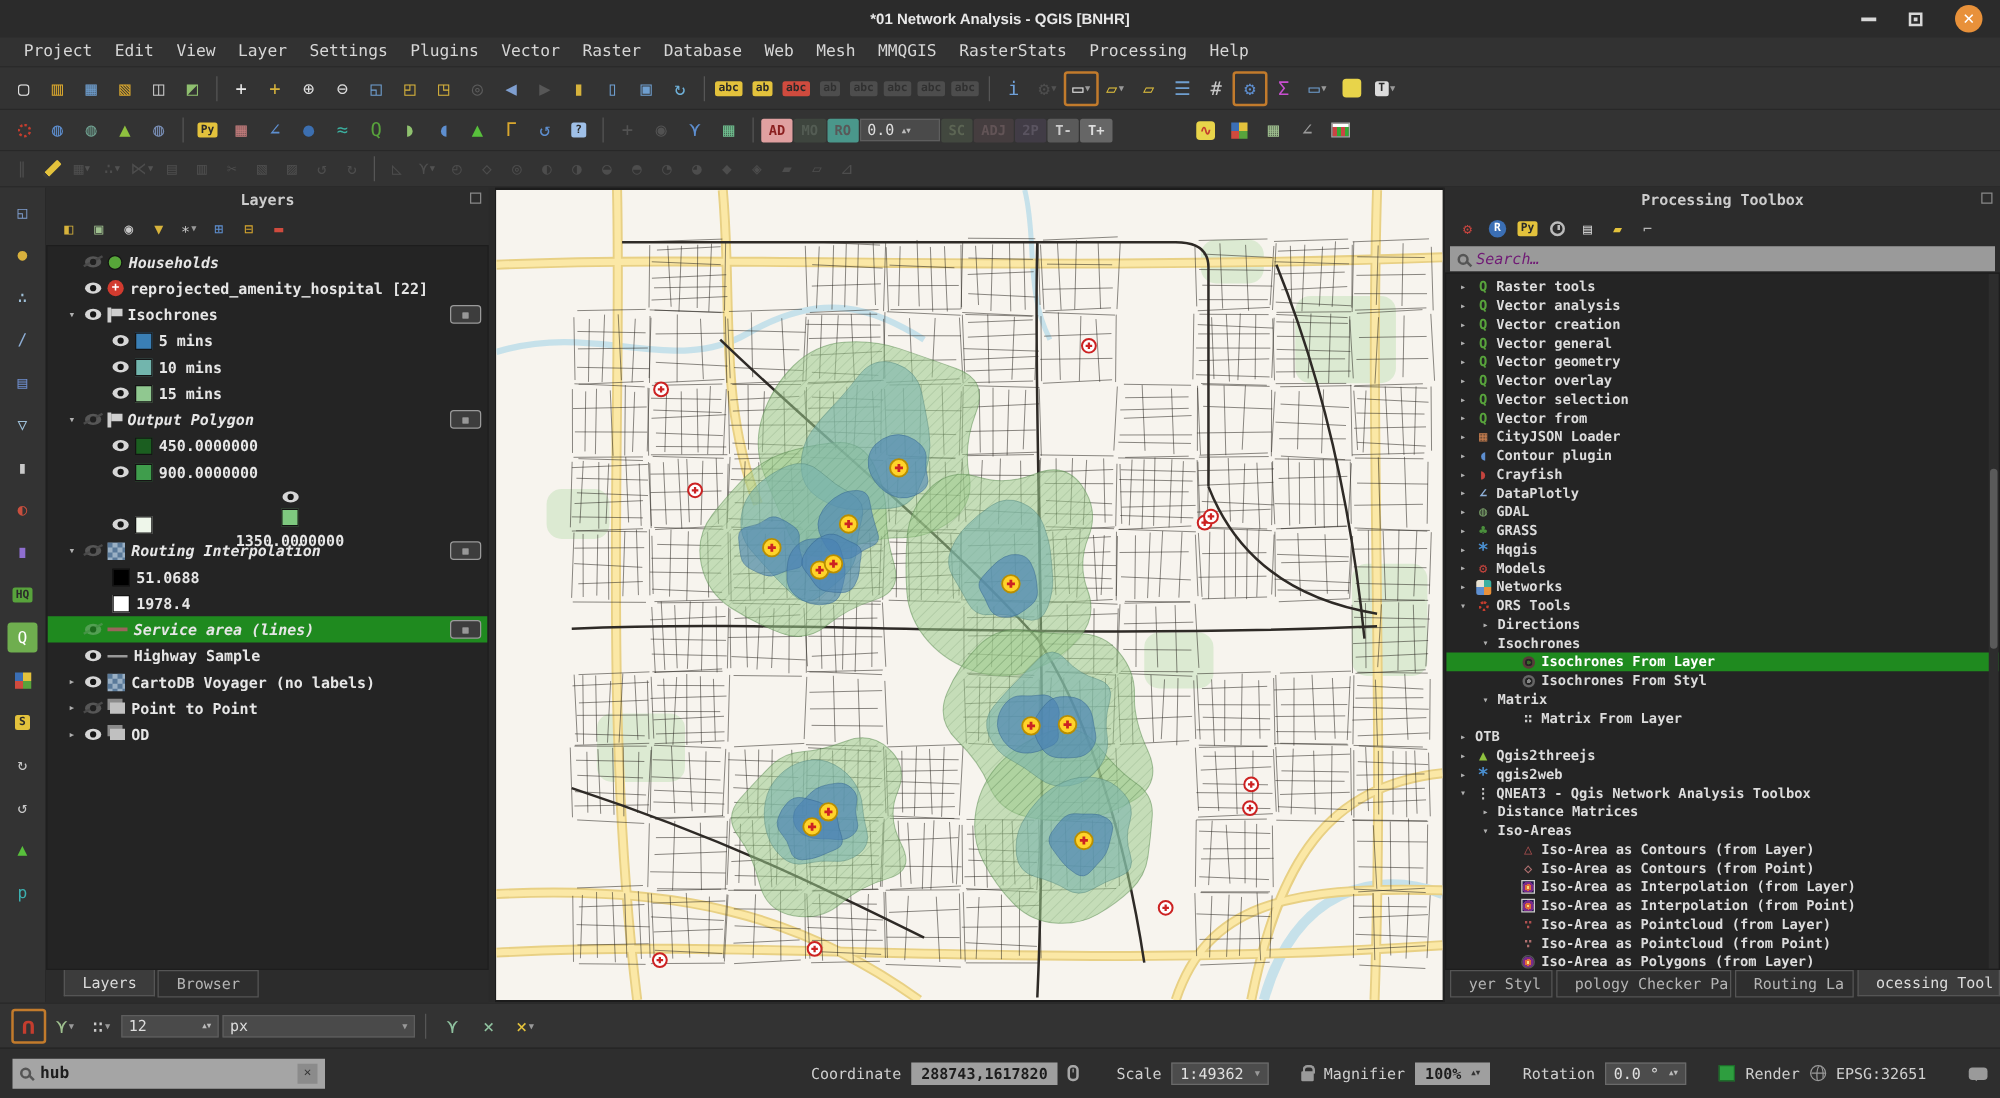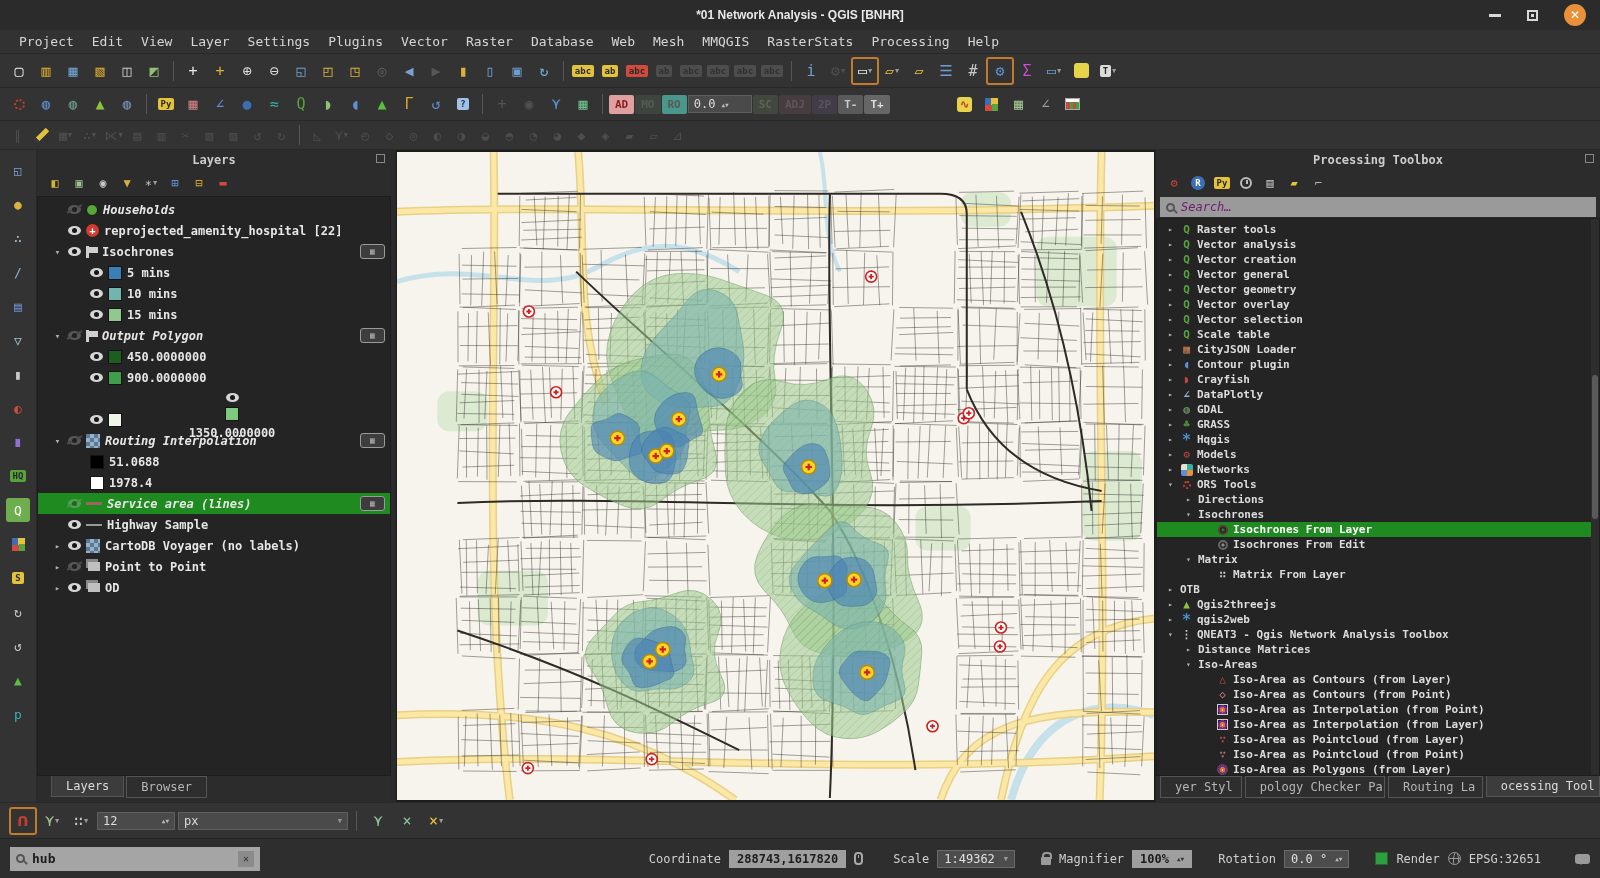--- a/index.html
+++ b/index.html
@@ -642,47 +642,47 @@
         <div class="scrolltrack">
             <div class="scrollthumb"></div>
           </div>
       <div class="trow" style="padding-left: 8px;"><span class="tarr">▸</span><span class="ticon" style="color: rgb(88, 163, 60);">Q</span><span>Raster tools</span></div>
           <div class="trow" style="padding-left: 8px;"><span class="tarr">▸</span><span class="ticon" style="color: rgb(88, 163, 60);">Q</span><span>Vector analysis</span></div>
           <div class="trow" style="padding-left: 8px;"><span class="tarr">▸</span><span class="ticon" style="color: rgb(88, 163, 60);">Q</span><span>Vector creation</span></div>
           <div class="trow" style="padding-left: 8px;"><span class="tarr">▸</span><span class="ticon" style="color: rgb(88, 163, 60);">Q</span><span>Vector general</span></div>
           <div class="trow" style="padding-left: 8px;"><span class="tarr">▸</span><span class="ticon" style="color: rgb(88, 163, 60);">Q</span><span>Vector geometry</span></div>
           <div class="trow" style="padding-left: 8px;"><span class="tarr">▸</span><span class="ticon" style="color: rgb(88, 163, 60);">Q</span><span>Vector overlay</span></div>
           <div class="trow" style="padding-left: 8px;"><span class="tarr">▸</span><span class="ticon" style="color: rgb(88, 163, 60);">Q</span><span>Vector selection</span></div>
-          <div class="trow" style="padding-left: 8px;"><span class="tarr">▸</span><span class="ticon" style="color: rgb(88, 163, 60);">Q</span><span>Scale table</span></div>
+          <div class="trow" style="padding-left: 8px;"><span class="tarr">▸</span><span class="ticon" style="color: rgb(88, 163, 60);">Q</span><span>Vector from</span></div>
           <div class="trow" style="padding-left: 8px;"><span class="tarr">▸</span><span class="ticon" style="color: rgb(201, 127, 79);">▦</span><span>CityJSON Loader</span></div>
           <div class="trow" style="padding-left: 8px;"><span class="tarr">▸</span><span class="ticon" style="color: rgb(94, 143, 208);">◖</span><span>Contour plugin</span></div>
           <div class="trow" style="padding-left: 8px;"><span class="tarr">▸</span><span class="ticon" style="color: rgb(196, 68, 62);">◗</span><span>Crayfish</span></div>
           <div class="trow" style="padding-left: 8px;"><span class="tarr">▸</span><span class="ticon" style="color: rgb(143, 176, 216);">∠</span><span>DataPlotly</span></div>
           <div class="trow" style="padding-left: 8px;"><span class="tarr">▸</span><span class="ticon" style="color: rgb(122, 160, 106);">◍</span><span>GDAL</span></div>
           <div class="trow" style="padding-left: 8px;"><span class="tarr">▸</span><span class="ticon" style="color: rgb(74, 143, 60);">♣</span><span>GRASS</span></div>
           <div class="trow" style="padding-left: 8px;"><span class="tarr">▸</span><span class="ticon" style="color: rgb(74, 143, 208); font-size: 15px; font-weight: 700;">*</span><span>Hqgis</span></div>
           <div class="trow" style="padding-left: 8px;"><span class="tarr">▸</span><span class="ticon" style="color: rgb(196, 68, 62);">⚙</span><span>Models</span></div>
           <div class="trow" style="padding-left: 8px;"><span class="tarr">▸</span><span class="ticon"><span class="netI"></span></span><span>Networks</span></div>
           <div class="trow" style="padding-left: 8px;"><span class="tarr">▾</span><span class="ticon"><span class="orsI" style="width:8px;height:8px"></span></span><span>ORS Tools</span></div>
           <div class="trow" style="padding-left: 26px;"><span class="tarr">▸</span><span>Directions</span></div>
           <div class="trow" style="padding-left: 26px;"><span class="tarr">▾</span><span>Isochrones</span></div>
           <div class="trow sel" style="padding-left: 44px;"><span class="tarr"></span><span class="ticon"><span class="tgt"></span></span><span>Isochrones From Layer</span></div>
-          <div class="trow" style="padding-left: 44px;"><span class="tarr"></span><span class="ticon"><span class="tgt dk"></span></span><span>Isochrones From Edit</span></div>
+          <div class="trow" style="padding-left: 44px;"><span class="tarr"></span><span class="ticon"><span class="tgt dk"></span></span><span>Isochrones From Styl</span></div>
           <div class="trow" style="padding-left: 26px;"><span class="tarr">▾</span><span>Matrix</span></div>
           <div class="trow" style="padding-left: 44px;"><span class="tarr"></span><span class="ticon" style="color: rgb(204, 204, 204);">∷</span><span>Matrix From Layer</span></div>
           <div class="trow" style="padding-left: 8px;"><span class="tarr">▸</span><span>OTB</span></div>
           <div class="trow" style="padding-left: 8px;"><span class="tarr">▸</span><span class="ticon" style="color: rgb(143, 193, 63);">▲</span><span>Qgis2threejs</span></div>
           <div class="trow" style="padding-left: 8px;"><span class="tarr">▸</span><span class="ticon" style="color: rgb(74, 143, 208); font-size: 15px; font-weight: 700;">*</span><span>qgis2web</span></div>
           <div class="trow" style="padding-left: 8px;"><span class="tarr">▾</span><span class="ticon" style="color: rgb(201, 201, 201);">⋮</span><span>QNEAT3 - Qgis Network Analysis Toolbox</span></div>
           <div class="trow" style="padding-left: 26px;"><span class="tarr">▸</span><span>Distance Matrices</span></div>
           <div class="trow" style="padding-left: 26px;"><span class="tarr">▾</span><span>Iso-Areas</span></div>
           <div class="trow" style="padding-left: 44px;"><span class="tarr"></span><span class="ticon" style="color: rgb(176, 80, 80);">△</span><span>Iso-Area as Contours (from Layer)</span></div>
           <div class="trow" style="padding-left: 44px;"><span class="tarr"></span><span class="ticon" style="color: rgb(176, 112, 112);">◇</span><span>Iso-Area as Contours (from Point)</span></div>
+          <div class="trow" style="padding-left: 44px;"><span class="tarr"></span><span class="ticon"><span class="heat"></span></span><span>Iso-Area as Interpolation (from Layer)</span></div>
           <div class="trow" style="padding-left: 44px;"><span class="tarr"></span><span class="ticon"><span class="heat"></span></span><span>Iso-Area as Interpolation (from Point)</span></div>
-          <div class="trow" style="padding-left: 44px;"><span class="tarr"></span><span class="ticon"><span class="heat"></span></span><span>Iso-Area as Interpolation (from Layer)</span></div>
           <div class="trow" style="padding-left: 44px;"><span class="tarr"></span><span class="ticon" style="color: rgb(176, 80, 80);">∵</span><span>Iso-Area as Pointcloud (from Layer)</span></div>
           <div class="trow" style="padding-left: 44px;"><span class="tarr"></span><span class="ticon" style="color: rgb(176, 112, 112);">∵</span><span>Iso-Area as Pointcloud (from Point)</span></div>
           <div class="trow" style="padding-left: 44px;"><span class="tarr"></span><span class="ticon"><span class="heat rd"></span></span><span>Iso-Area as Polygons (from Layer)</span></div>
         </div>
       <div class="ptabs" id="toolbox-tabs" style="justify-content:flex-start;gap:3px;padding-left:4px">
           <span class="tab">yer Styl</span>
           <span class="tab">pology Checker Pa</span>
           <span class="tab">Routing La</span>
           <span class="tab act">ocessing Tool</span>
         </div>
@@ -691,21 +691,21 @@
   <div id="snapbar">
       <span class="tbi bx">
         <span class="magnetI">U</span>
       </span>
       <span class="tbi" style="color: rgb(159, 192, 143);">⋎<span class="arr">▼</span></span>
       <span class="tbi" style="color: rgb(201, 201, 201);">∷<span class="arr">▼</span></span>
       <span class="spinfield" style="width: 78px; justify-content: space-between;">
         <span>12</span>
         <span class="spn">▲▼</span>
       </span>
-      <span class="spinfield" style="width: 170px; justify-content: space-between;">
+      <span class="spinfield" style="width: 154px; justify-content: space-between;">
         <span>px</span>
         <span class="arr">▼</span>
       </span>
       <span class="sep"></span>
       <span class="tbi" style="color: rgb(143, 193, 159);">⋎</span>
       <span class="tbi" style="color: rgb(143, 193, 159);">×</span>
       <span class="tbi" style="color: rgb(227, 194, 60);">×<span class="arr">▼</span></span>
     </div>
   <div id="statusbar">
     <div id="hubsearch">

